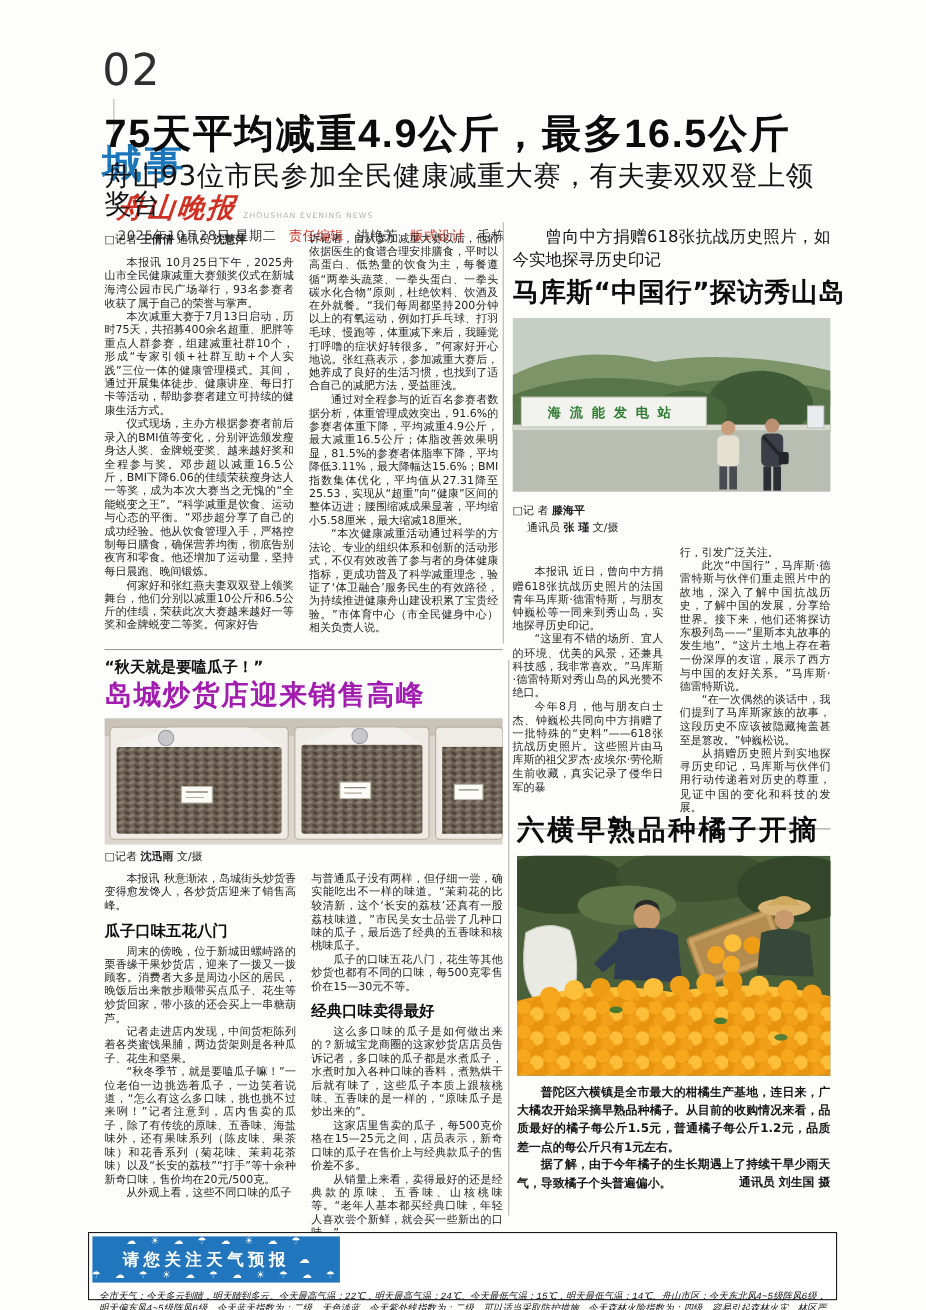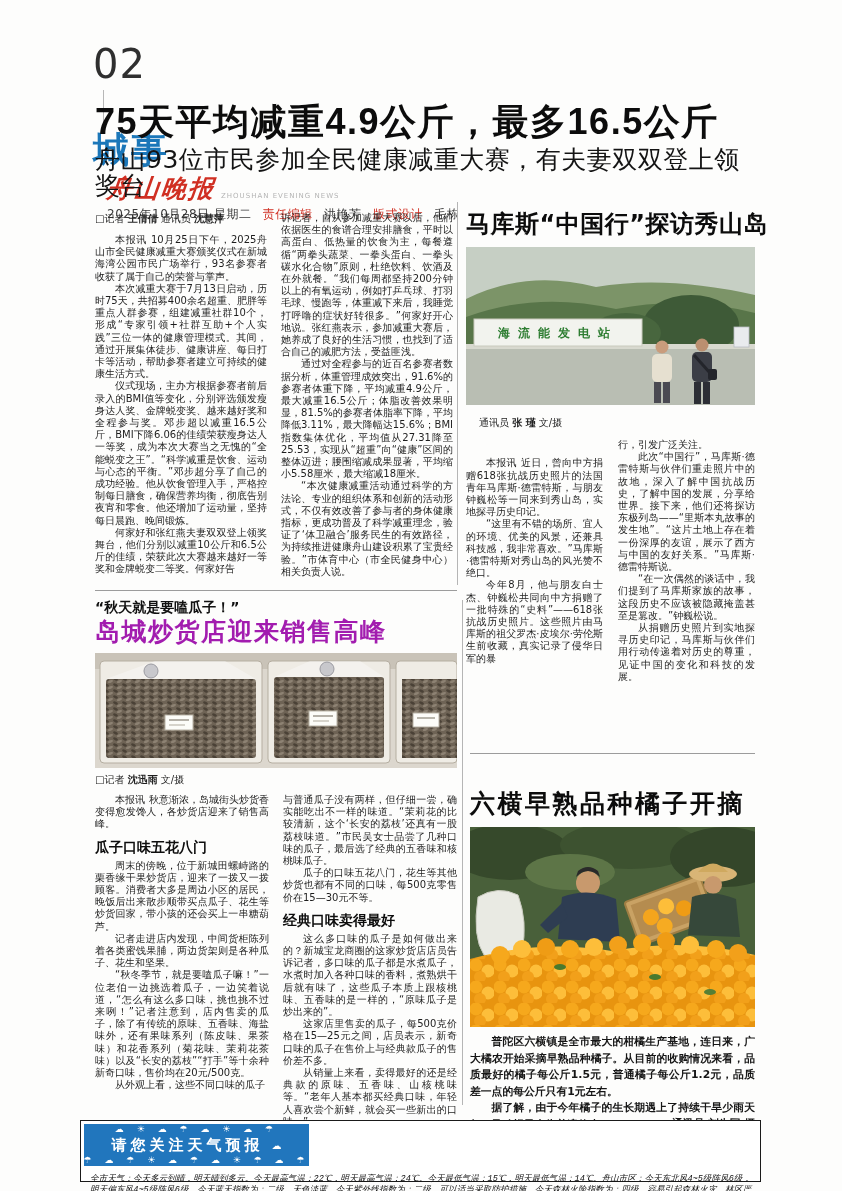--- a/index.html
+++ b/index.html
@@ -55,21 +55,21 @@
   
   .seeds{left:95px;top:598px;width:362px;}
   .seeds-kicker{font-size:14px;line-height:18px;font-weight:600;color:#111;}
   .seeds-headline{font-size:25px;line-height:31px;font-weight:900;color:#a21caf;letter-spacing:1.5px;white-space:nowrap;}
   .seeds-caption{font-size:10px;line-height:14px;margin:5px 0 7px 0;}
   .col-seeds{width:174px;}
   .cols-seeds{display:flex;gap:14px;}
   .col-subhead{font-size:14px;font-weight:800;color:#0d0d0d;margin:7px 0 4px 0;line-height:18px;}
 
   
-  .orange{left:470px;top:788px;width:285px;}
+  .orange{left:470px;top:739px;width:285px;}
   .orange-headline{font-size:25px;line-height:31px;font-weight:900;color:#0c0c0c;letter-spacing:2.5px;white-space:nowrap;}
   .orange-caption{font-size:10.8px;line-height:16.5px;font-weight:600;color:#161616;margin-top:7px;}
   .orange-credit{text-align:right;font-size:10.8px;font-weight:600;color:#161616;margin-top:-16.5px;}
 
   
   .weather-box{left:80px;top:1120px;width:679px;height:60px;border:1.5px solid #1a1a1a;
     display:flex;background:#fff;}
   .weather-panel{width:225px;margin:3px;background:#2176bd;color:#fff;
     display:flex;flex-direction:column;justify-content:center;align-items:center;gap:1px;}
   .w-icons{font-size:9px;letter-spacing:5px;line-height:11px;white-space:nowrap;}
@@ -125,20 +125,21 @@
     </div>
   </div>
 </div>
 
 <div class="abs vrule" style="left:457px;top:202px;height:383px;"></div>
 <div class="abs hrule" style="left:95px;top:590px;width:362px;"></div>
 <div class="abs vrule" style="left:462px;top:600px;height:505px;"></div>
 <div class="abs hrule" style="left:470px;top:753px;width:285px;"></div>
 
 <div class="abs marcus">
+  <div class="kicker">曾向中方捐赠618张抗战历史照片，如今实地探寻历史印记</div>
   <div class="marcus-headline">马库斯“中国行”探访秀山岛</div>
   <div class="photo-frame">
     <svg width="289" height="158" viewBox="0 0 289 158">
       <rect x="0" y="0" width="289" height="158" fill="#c6cfc4"></rect>
       <path d="M0,52 Q60,22 130,40 Q200,28 289,48 L289,80 L0,80 Z" fill="#7c9468"></path>
       <path d="M0,70 Q70,44 150,62 Q220,48 289,66 L289,104 L0,104 Z" fill="#587549"></path>
       <ellipse cx="225" cy="78" rx="48" ry="30" fill="#3e5a37"></ellipse>
       <ellipse cx="160" cy="86" rx="35" ry="20" fill="#48663e"></ellipse>
       <rect x="0" y="100" width="289" height="58" fill="#b9beb3"></rect>
       <rect x="0" y="97" width="289" height="5" fill="#d8d9cf"></rect>
@@ -153,20 +154,24 @@
 
       <circle cx="236" cy="98" r="6.5" fill="#bb8f70"></circle>
       <rect x="226" y="105" width="20" height="30" rx="5" fill="#3b3e46"></rect>
       <line x1="228" y1="108" x2="244" y2="126" stroke="#23252b" stroke-width="3"></line>
       <rect x="242" y="122" width="9" height="11" rx="2" fill="#23252b"></rect>
       <rect x="228" y="135" width="7" height="22" fill="#2c2e35"></rect>
       <rect x="237" y="135" width="7" height="22" fill="#2c2e35"></rect>
     </svg>
   </div>
   <div class="marcus-byline">
+    <div>
+      <span>□记 者</span>
+      <b>滕海平</b>
+    </div>
     <div style="padding-left:13px;">
       <span>通讯员</span>
       <b>张 瑾</b>
       <span>文/摄</span>
     </div>
   </div>
   <div class="cols-marcus body-text">
     <div class="col-marcus">
       <p class="para"><b class="lead">本报讯</b><span>近日，曾向中方捐赠618张抗战历史照片的法国青年马库斯·德雷特斯，与朋友钟巍松等一同来到秀山岛，实地探寻历史印记。</span></p>
       <p class="para">“这里有不错的场所、宜人的环境、优美的风景，还兼具科技感，我非常喜欢。”马库斯·德雷特斯对秀山岛的风光赞不绝口。</p>

